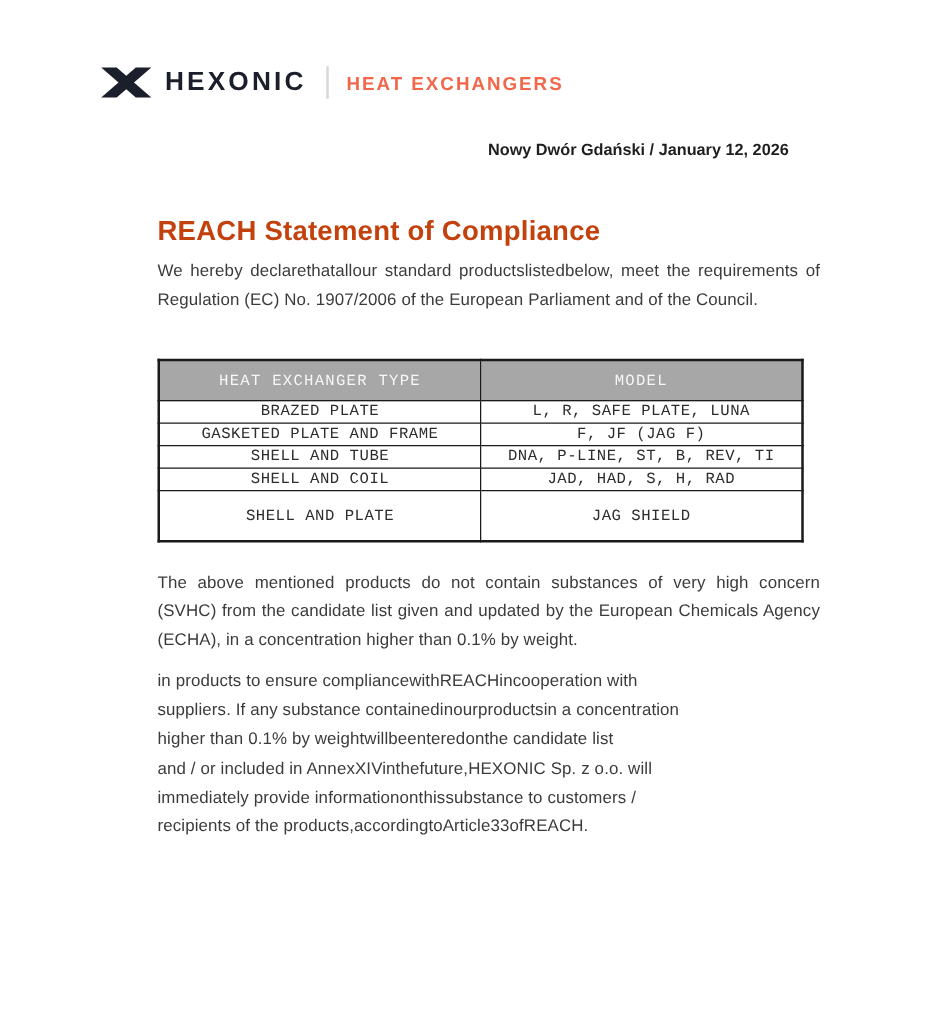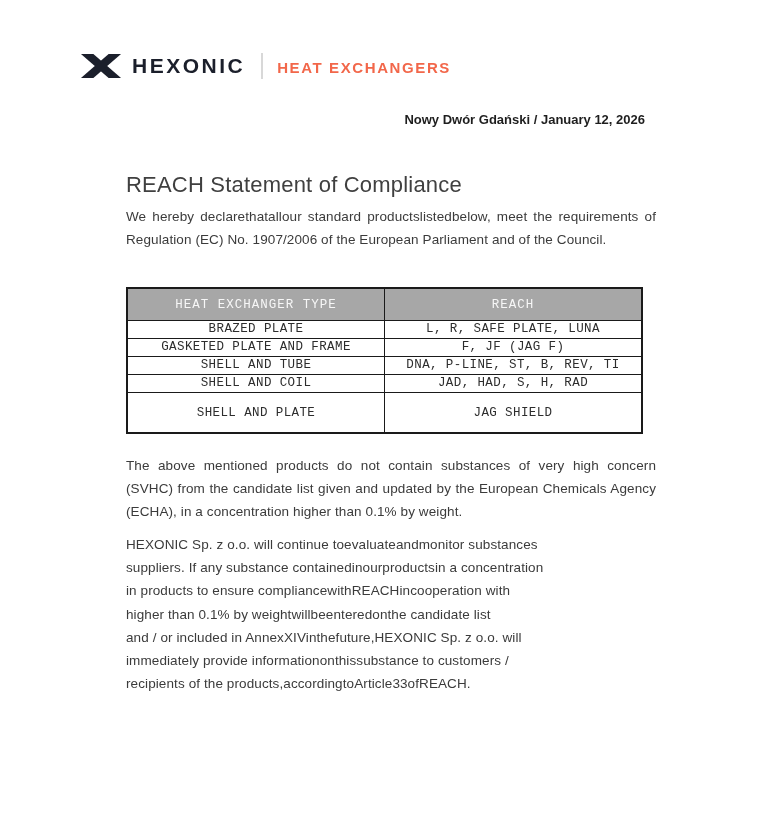--- a/index.html
+++ b/index.html
@@ -23,28 +23,28 @@
   }
   .brand-divider{
     width:2px;height:26px;background:#d8d8d8;margin:0 14px 0 16px;
   }
   .tagline{
     font-size:15px;font-weight:700;letter-spacing:1.6px;
     color:#f2674a;padding-top:2px;
   }
   
   .dateline{
-    position:absolute;left:126px;top:112px;width:519px;
+    position:absolute;left:112px;top:112px;width:519px;
     text-align:right;font-size:13px;font-weight:700;color:#1e1e1e;
   }
   
   .content{position:absolute;left:126px;top:170px;width:530px;}
   .title{
     margin:0 0 5px 0;font-size:22px;line-height:30px;
-    font-weight:400;color:#404040;letter-spacing:.2px;
+    font-weight:700;color:#c2410c;letter-spacing:.2px;
   }
   .para{
     margin:0;font-size:13.5px;line-height:23px;
     color:#3b3b3b;letter-spacing:.1px;
   }
   .justify{text-align:justify;}
   .lines{margin-top:10px;line-height:23.2px;}
   .svhc{margin-top:20px;}
   
   .compliance-table{
@@ -97,21 +97,21 @@
 
   <main class="content">
     <h1 class="title">REACH Statement of Compliance</h1>
 
     <p class="para justify">We hereby declarethatallour standard productslistedbelow, meet the requirements of Regulation (EC) No. 1907/2006 of the European Parliament and of the Council.</p>
 
     <table class="compliance-table">
       <thead>
         <tr>
           <th style="background: rgb(167, 167, 167);">HEAT EXCHANGER TYPE</th>
-          <th style="background: rgb(167, 167, 167);">REACH</th>
+          <th style="background: rgb(167, 167, 167);">MODEL</th>
         </tr>
       </thead>
       <tbody>
           <tr>
             <td>BRAZED PLATE</td>
             <td>L, R, SAFE PLATE, LUNA</td>
           </tr>
           <tr>
             <td>GASKETED PLATE AND FRAME</td>
             <td>F, JF (JAG F)</td>
@@ -127,23 +127,22 @@
           <tr>
             <td>SHELL AND PLATE</td>
             <td>JAG SHIELD</td>
           </tr>
         </tbody>
     </table>
 
     <p class="para justify svhc">The above mentioned products do not contain substances of very high concern (SVHC) from the candidate list given and updated by the European Chemicals Agency (ECHA), in a concentration higher than 0.1% by weight.</p>
 
     <div class="para lines">
-        <div>HEXONIC Sp. z o.o. will continue toevaluateandmonitor substances</div>
+        <div>in products to ensure compliancewithREACHincooperation with</div>
         <div>suppliers. If any substance containedinourproductsin a concentration</div>
-        <div>in products to ensure compliancewithREACHincooperation with</div>
         <div>higher than 0.1% by weightwillbeenteredonthe candidate list</div>
         <div>and / or included in AnnexXIVinthefuture,HEXONIC Sp. z o.o. will</div>
         <div>immediately provide informationonthissubstance to customers /</div>
         <div>recipients of the products,accordingtoArticle33ofREACH.</div>
       </div>
   </main>
 
 
 </div>
 

